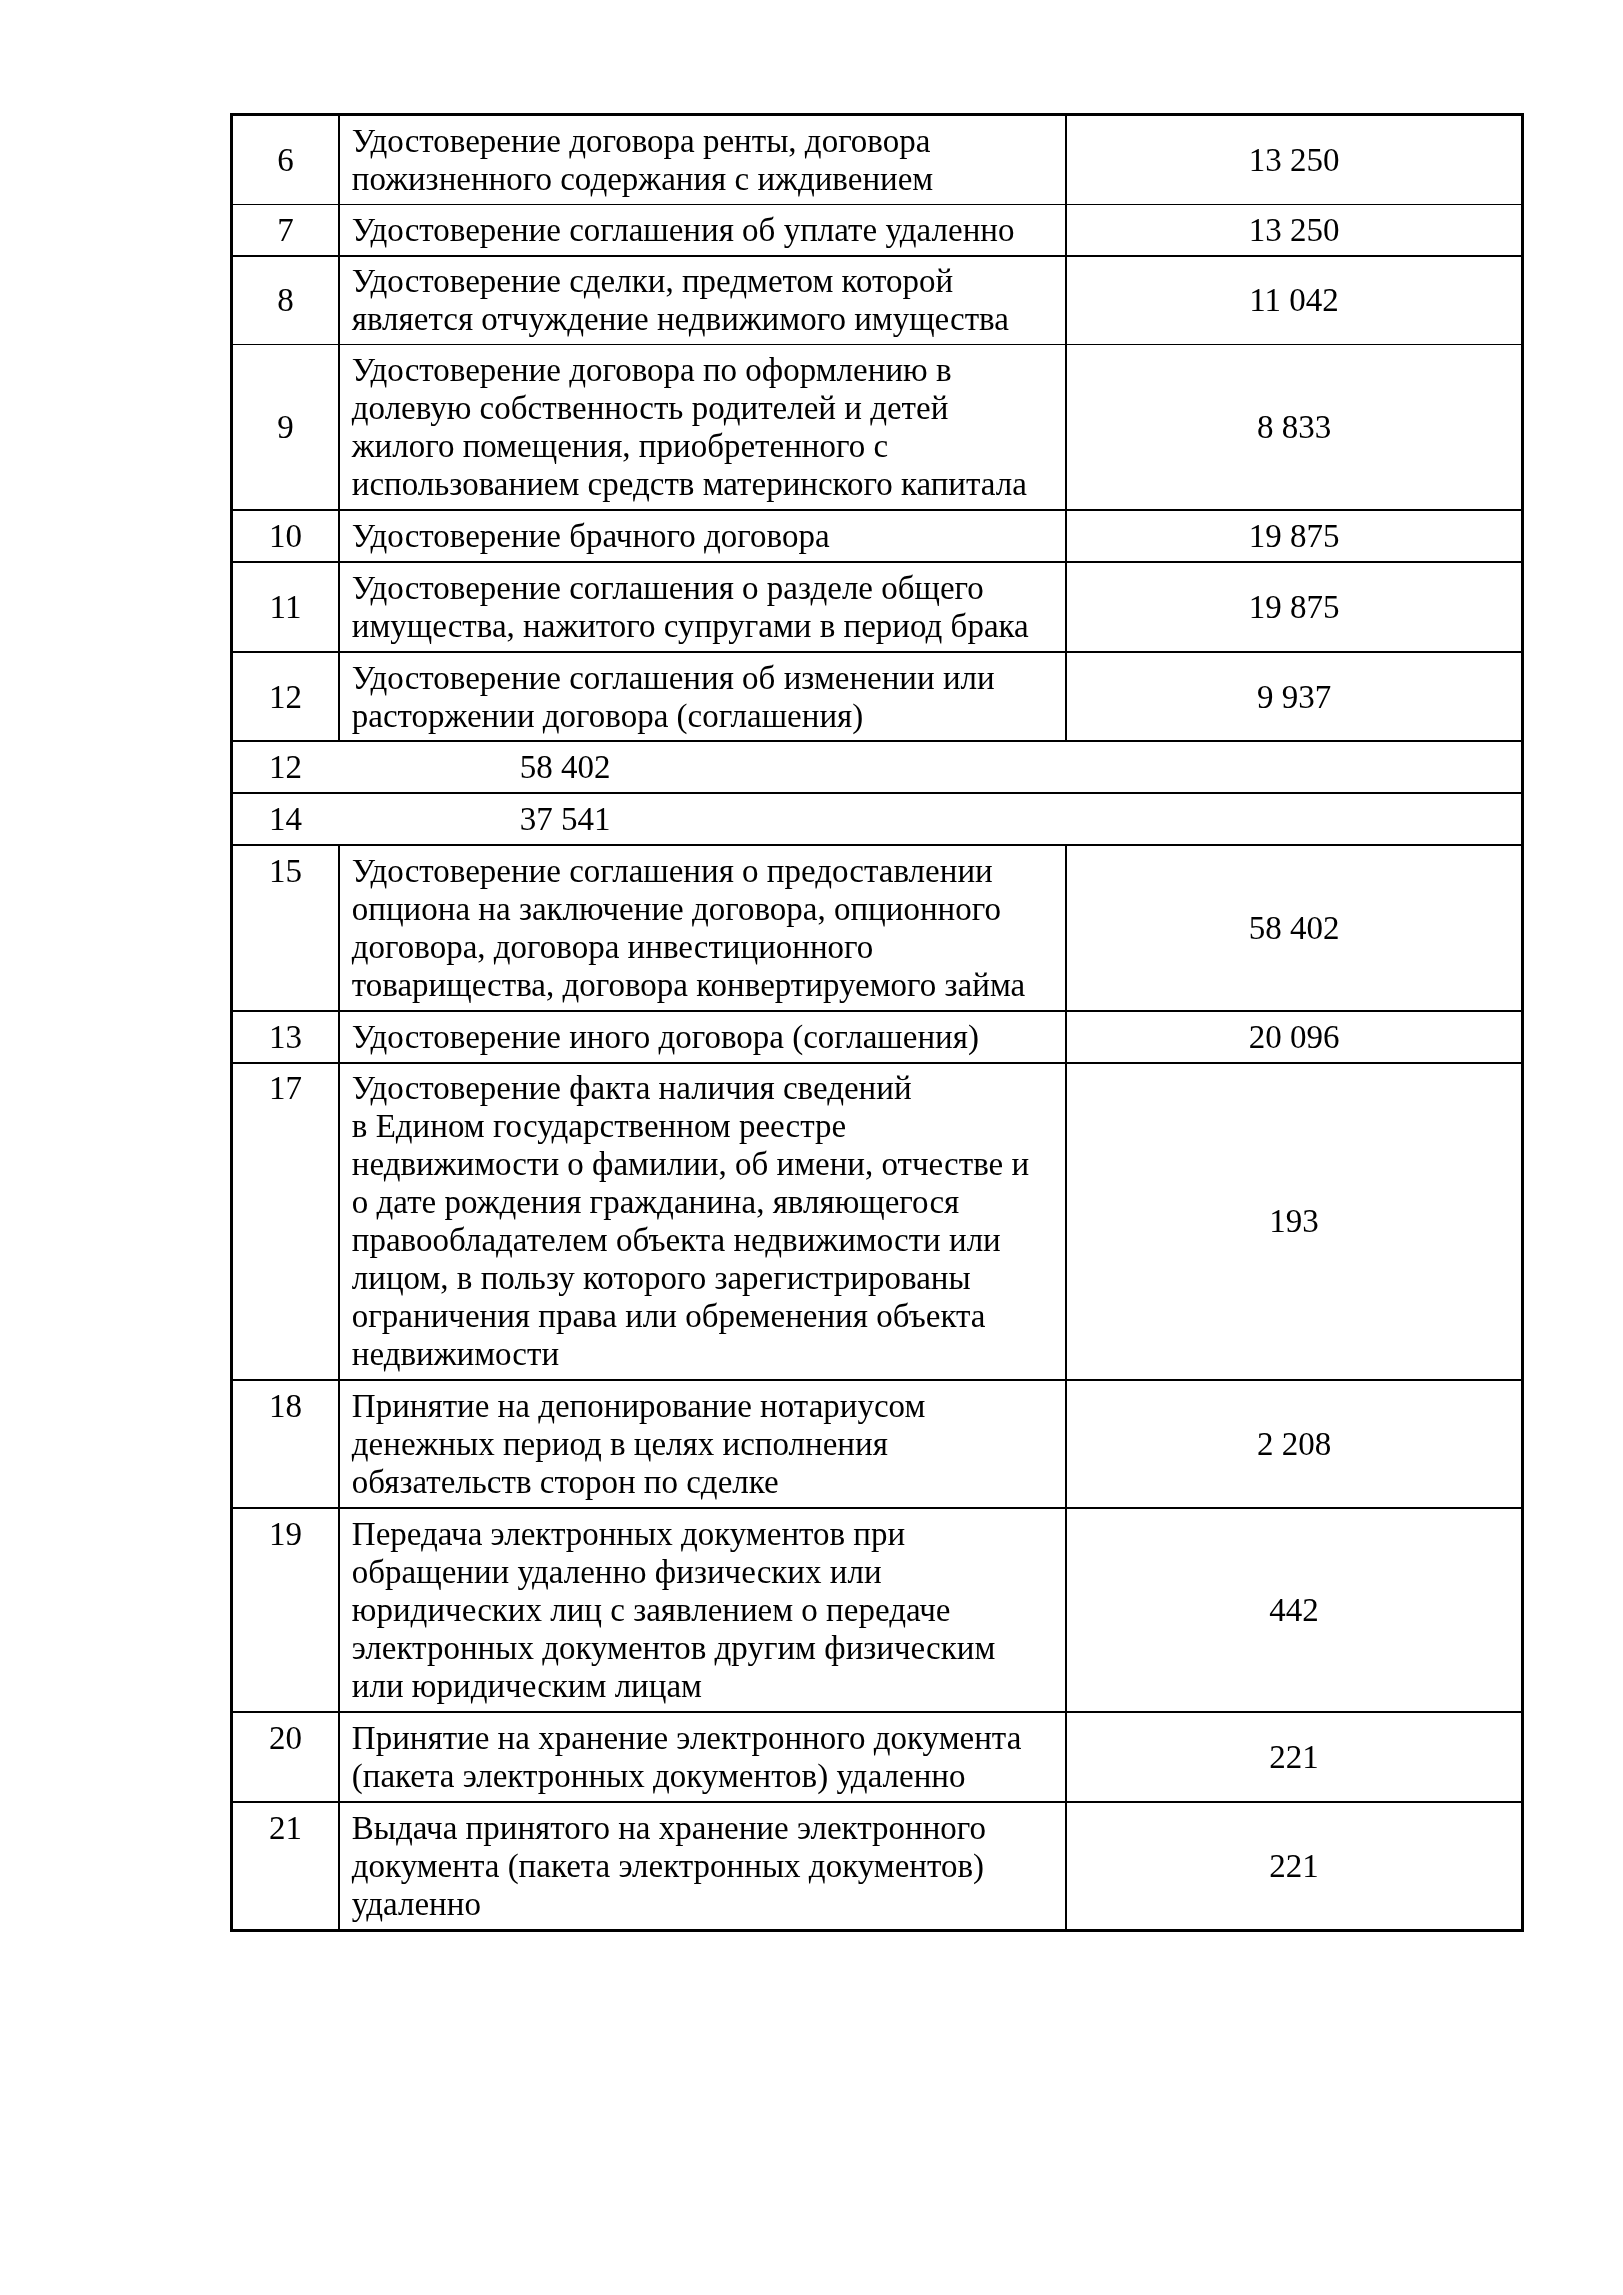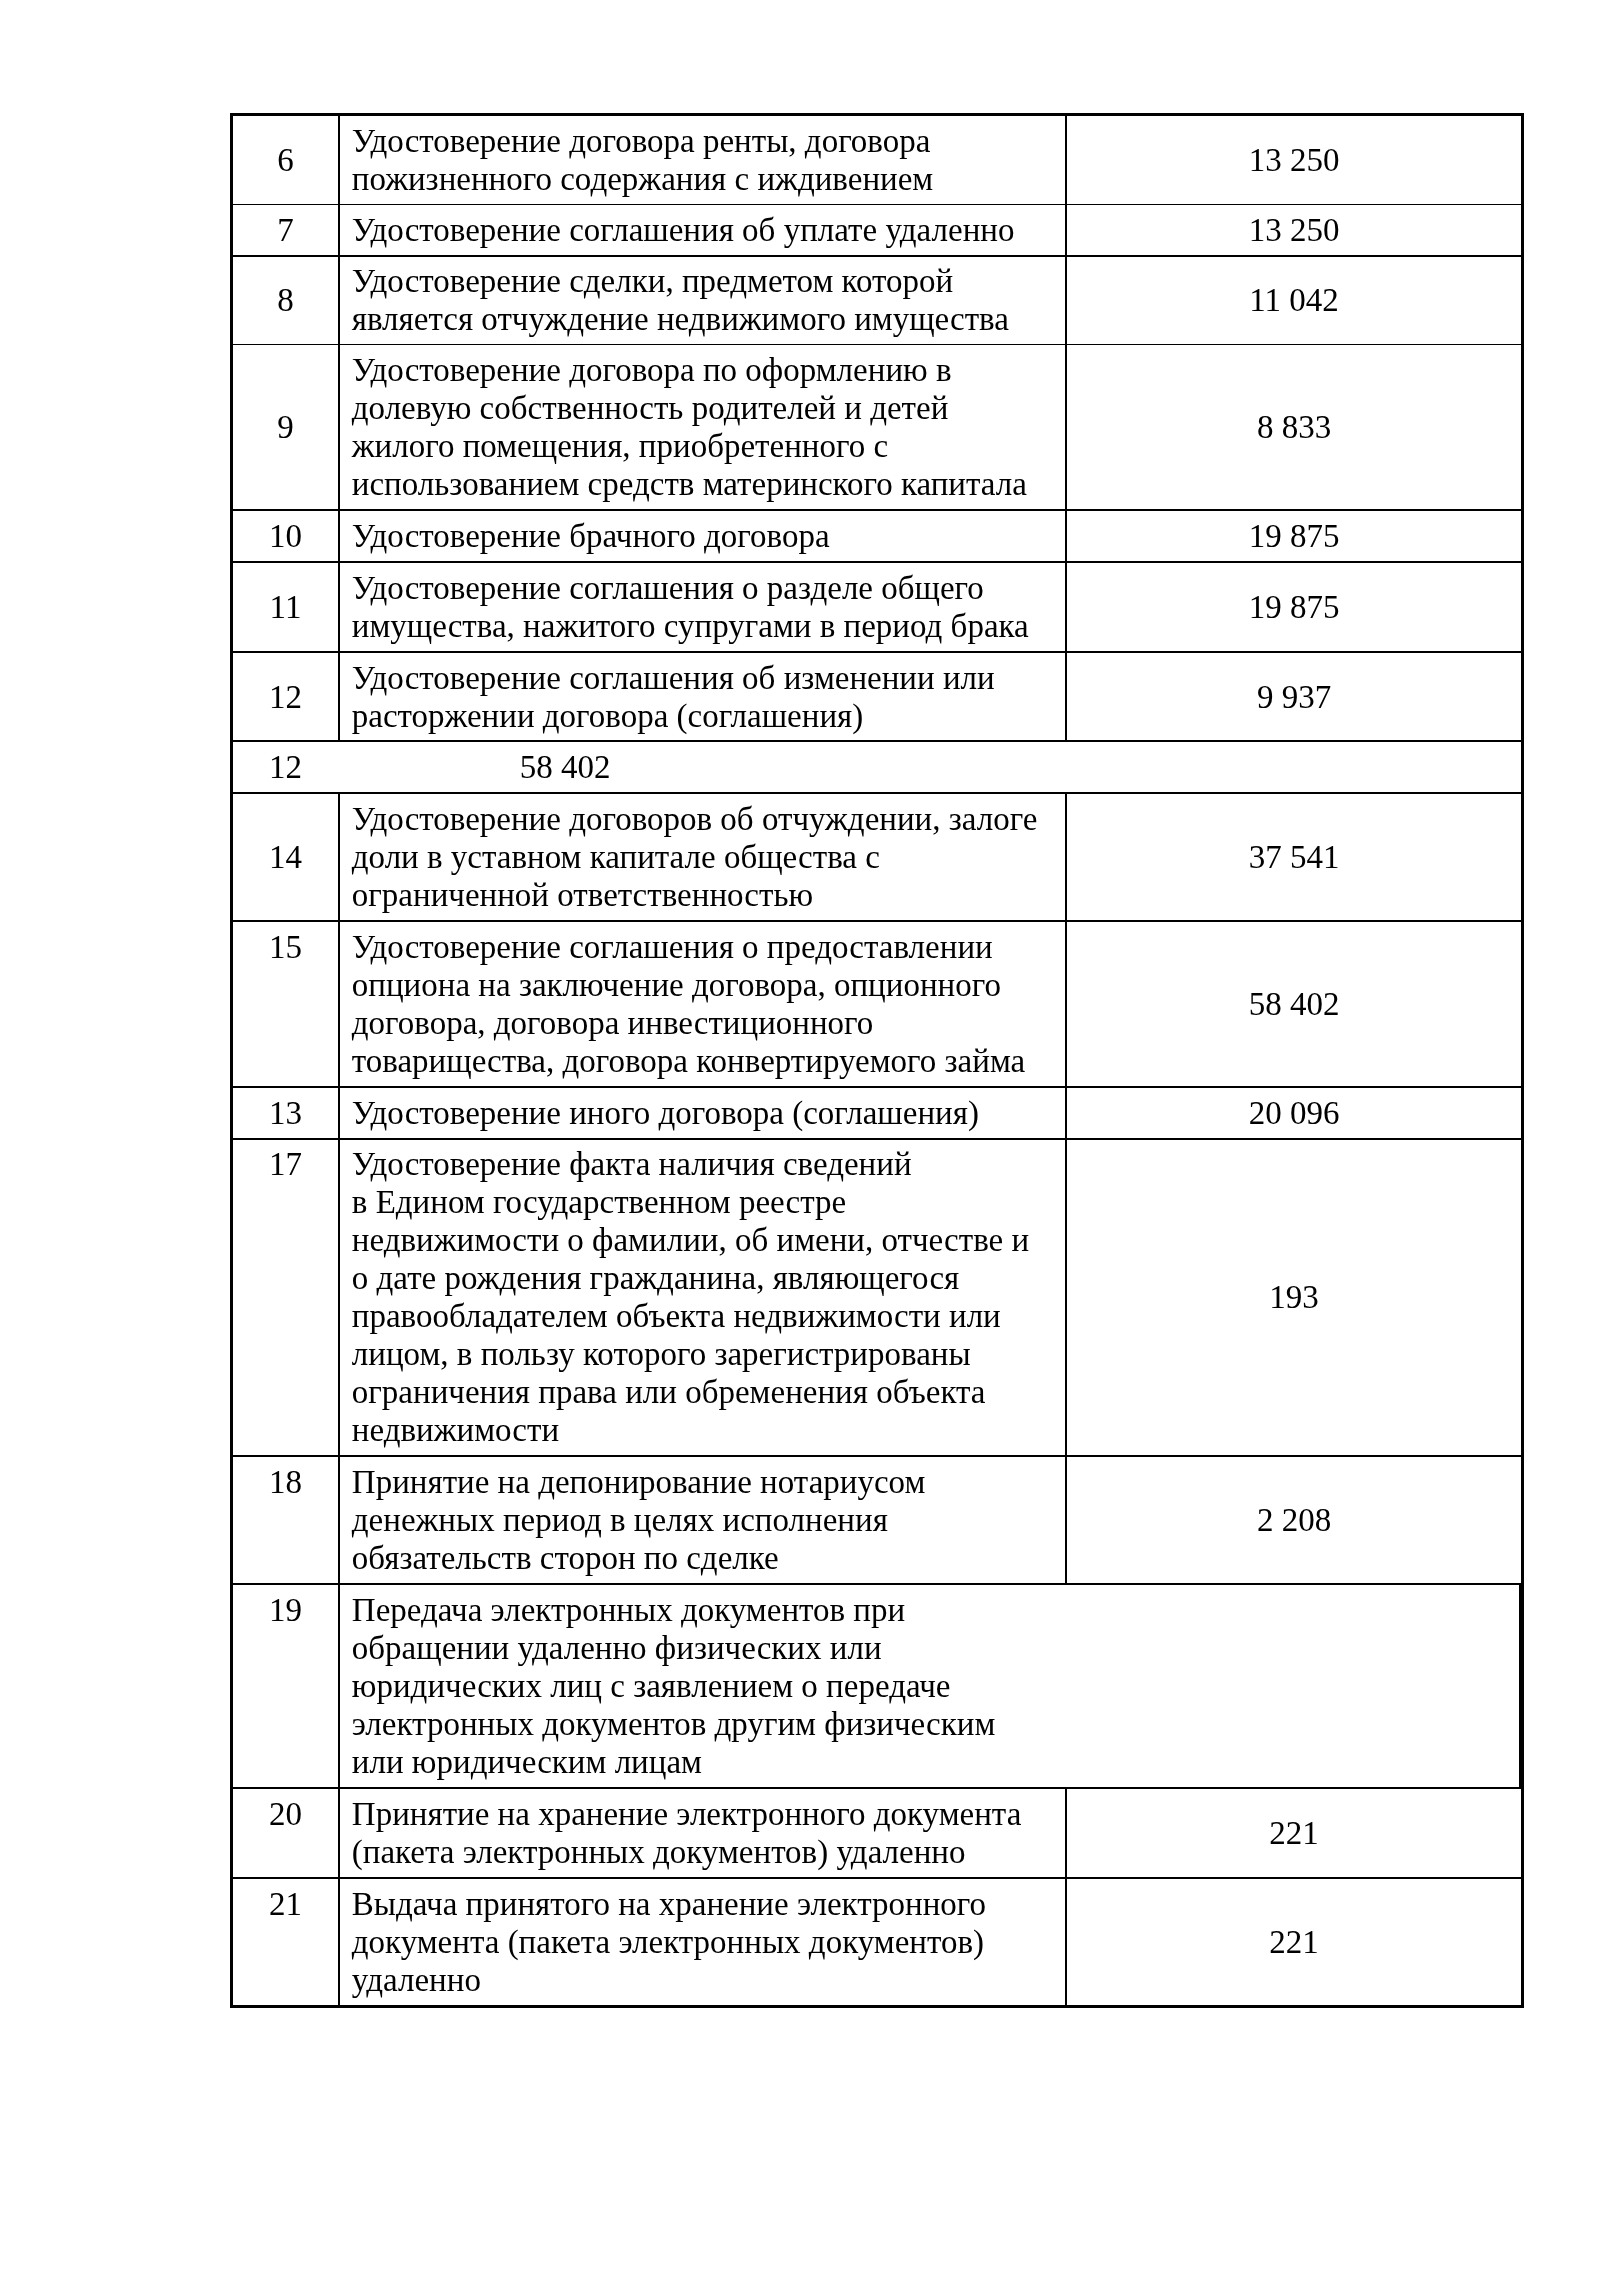--- a/index.html
+++ b/index.html
@@ -111,23 +111,20 @@
           <div class="cell c-desc">Удостоверение соглашения об изменении или
 расторжении договора (соглашения)</div>
           <div class="cell c-val">9 937</div>
         </div>
         <div class="row">
           <div class="cell c-num">12</div>
           <div class="cell c-val">58 402</div>
         </div>
         <div class="row">
           <div class="cell c-num">14</div>
-          <div class="cell c-desc">Удостоверение договоров об отчуждении, залоге
-доли в уставном капитале общества с
-ограниченной ответственностью</div>
           <div class="cell c-val">37 541</div>
         </div>
         <div class="row vtop">
           <div class="cell c-num">15</div>
           <div class="cell c-desc">Удостоверение соглашения о предоставлении
 опциона на заключение договора, опционного
 договора, договора инвестиционного
 товарищества, договора конвертируемого займа</div>
           <div class="cell c-val">58 402</div>
         </div>
@@ -155,20 +152,21 @@
 обязательств сторон по сделке</div>
           <div class="cell c-val">2 208</div>
         </div>
         <div class="row vtop">
           <div class="cell c-num">19</div>
           <div class="cell c-desc">Передача электронных документов при
 обращении удаленно физических или
 юридических лиц с заявлением о передаче
 электронных документов другим физическим
 или юридическим лицам</div>
+          <div class="cell c-val">442</div>
         </div>
         <div class="row vtop">
           <div class="cell c-num">20</div>
           <div class="cell c-desc">Принятие на хранение электронного документа
 (пакета электронных документов) удаленно</div>
           <div class="cell c-val">221</div>
         </div>
         <div class="row vtop">
           <div class="cell c-num">21</div>
           <div class="cell c-desc">Выдача принятого на хранение электронного

